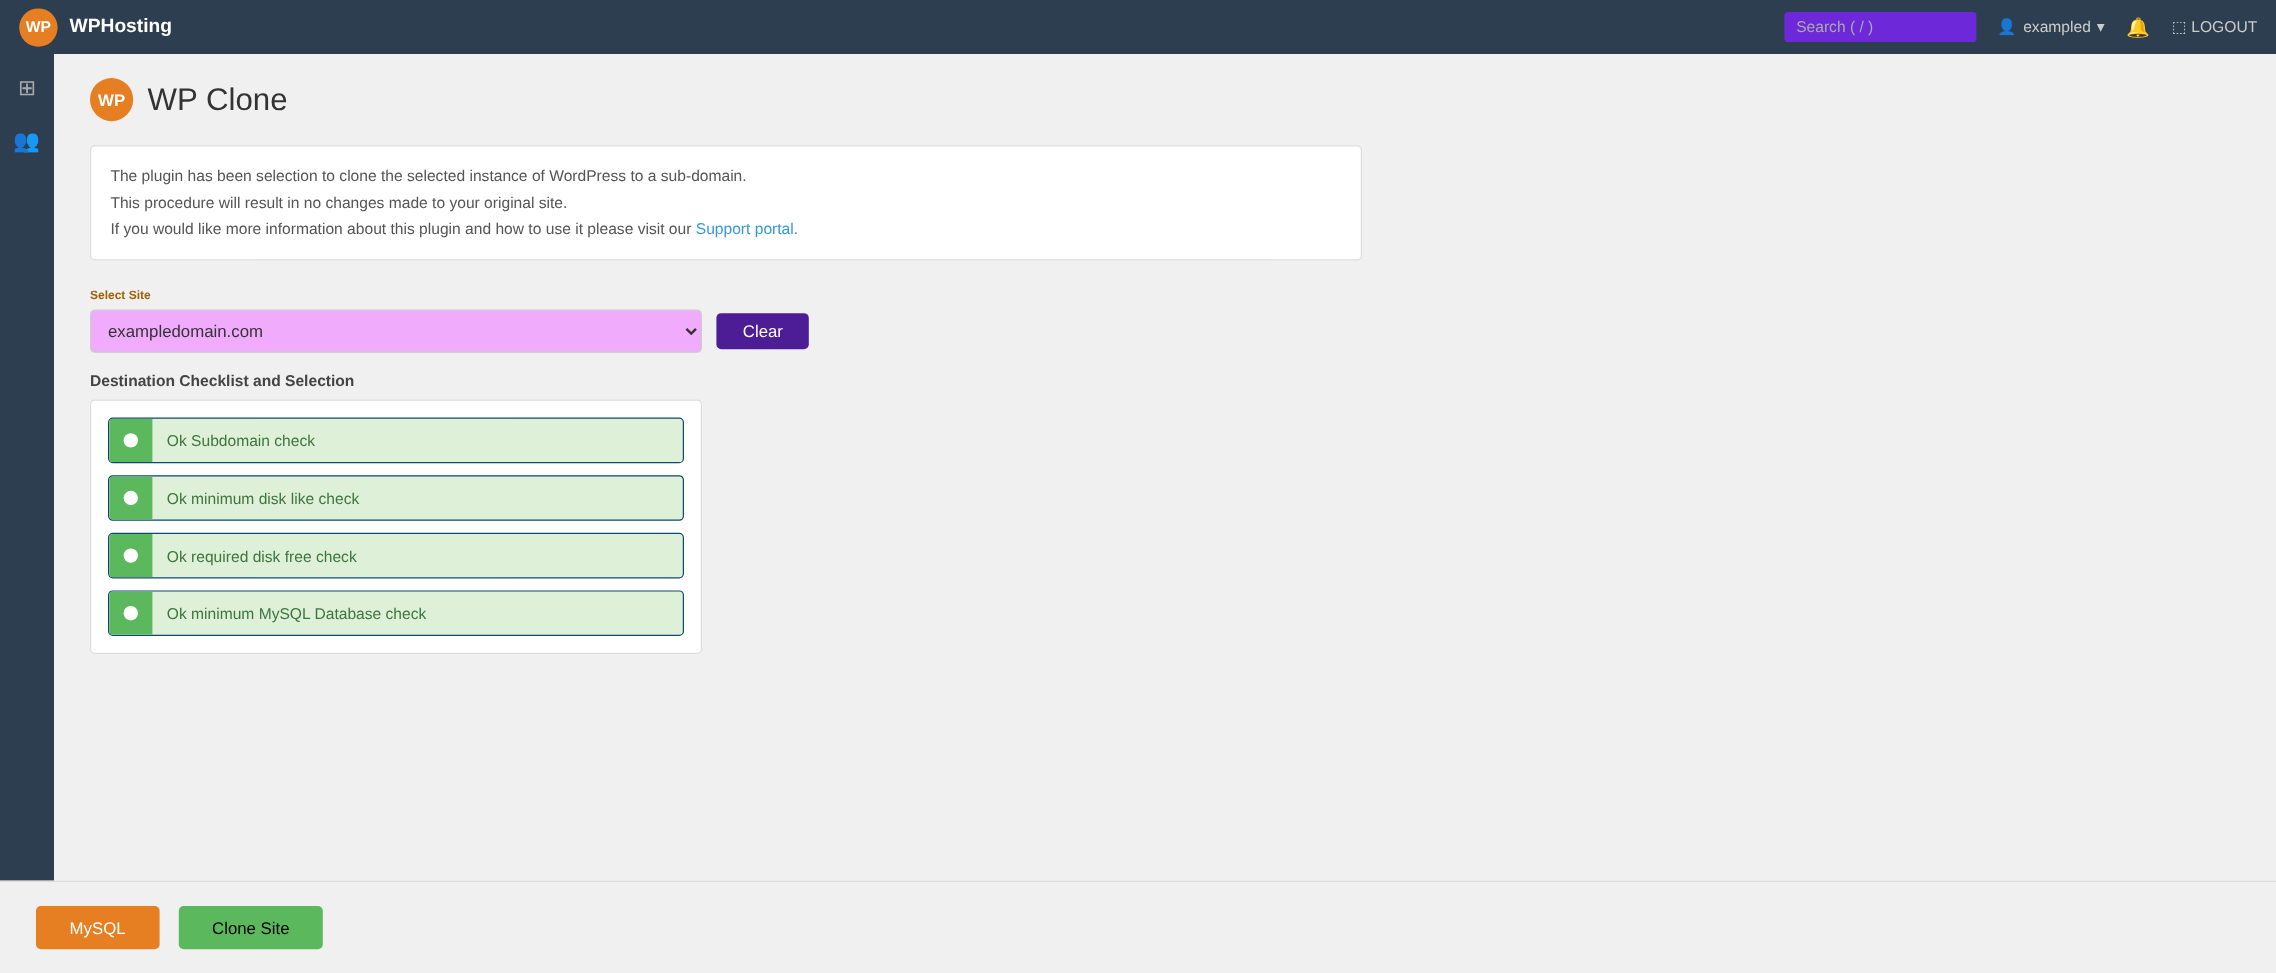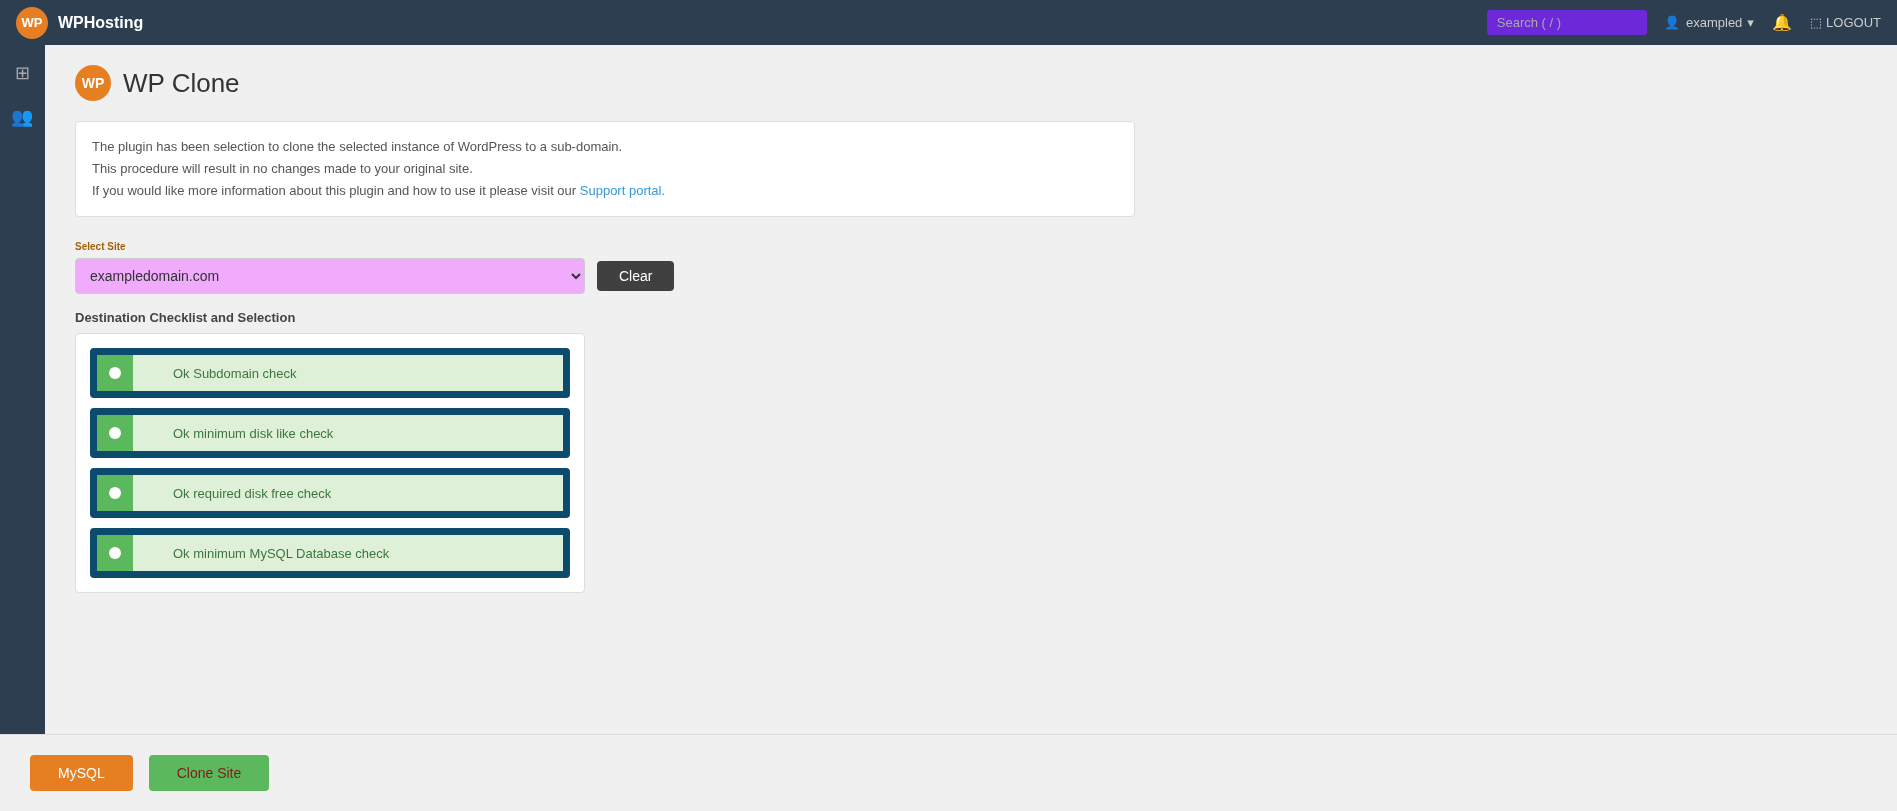--- a/index.html
+++ b/index.html
@@ -120,21 +120,21 @@
       border-radius: 4px;
       padding: 0 10px;
       font-size: 14px;
       background: #f0abfc;
       color: #333;
       appearance: auto;
       outline: none;
     }
 
     .btn-clear {
-      background: #404040;
+      background: #4c1d95;
       color: #fff;
       border: none;
       border-radius: 4px;
       padding: 7px 22px;
       font-size: 14px;
       cursor: pointer;
     }
 
     .source-location-input {
       width: 100%;
@@ -153,26 +153,25 @@
       border: 1px solid #ddd;
       border-radius: 4px;
       background: #fff;
       padding: 14px;
       max-width: 510px;
     }
     .checklist-item {
       display: flex;
       align-items: center;
       background: #dff0d8;
-      border: 7px solid #0c4a6e;
+      border: 1px solid #0c4a6e;
       border-radius: 4px;
       padding: 0;
       margin-bottom: 10px;
       overflow: hidden;
-      gap: 28px;
     }
     .checklist-item:last-of-type { margin-bottom: 0; }
     .checklist-indicator {
       background: #5cb85c;
       width: 36px;
       min-width: 36px;
       height: 36px;
       display: flex;
       align-items: center;
       justify-content: center;
@@ -216,21 +215,21 @@
       background: #e67e22;
       color: #fff;
       border: none;
       border-radius: 4px;
       padding: 10px 28px;
       font-size: 14px;
       cursor: pointer;
     }
     .btn-clone {
       background: #5cb85c;
-      color: #7f1d1d;
+      color: #000000;
       border: none;
       border-radius: 4px;
       padding: 10px 28px;
       font-size: 14px;
       cursor: pointer;
     }
 
     
     .checklist-section-label {
       font-weight: bold;

